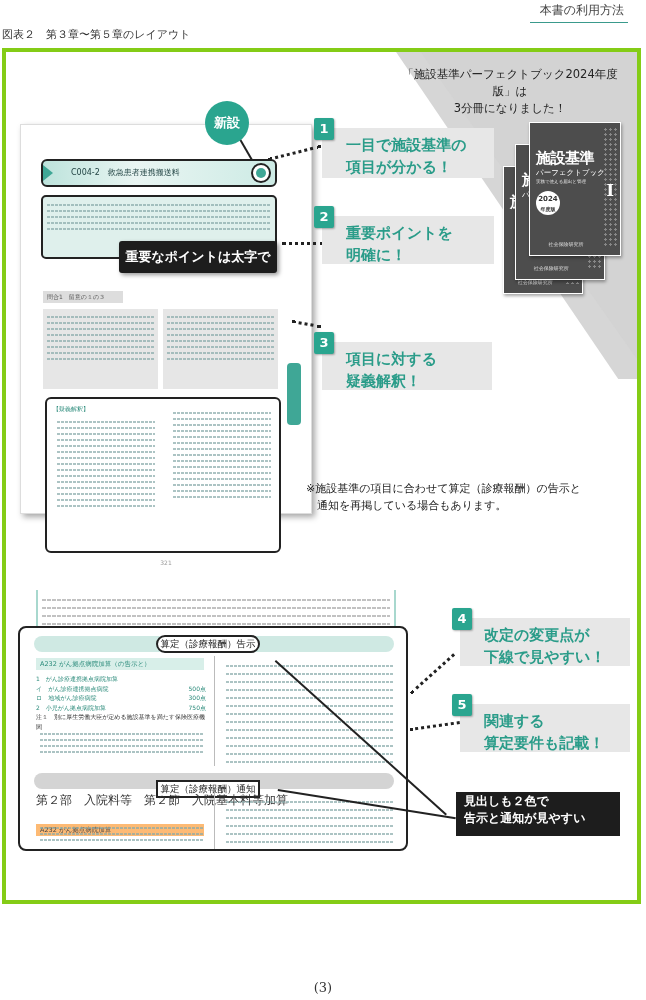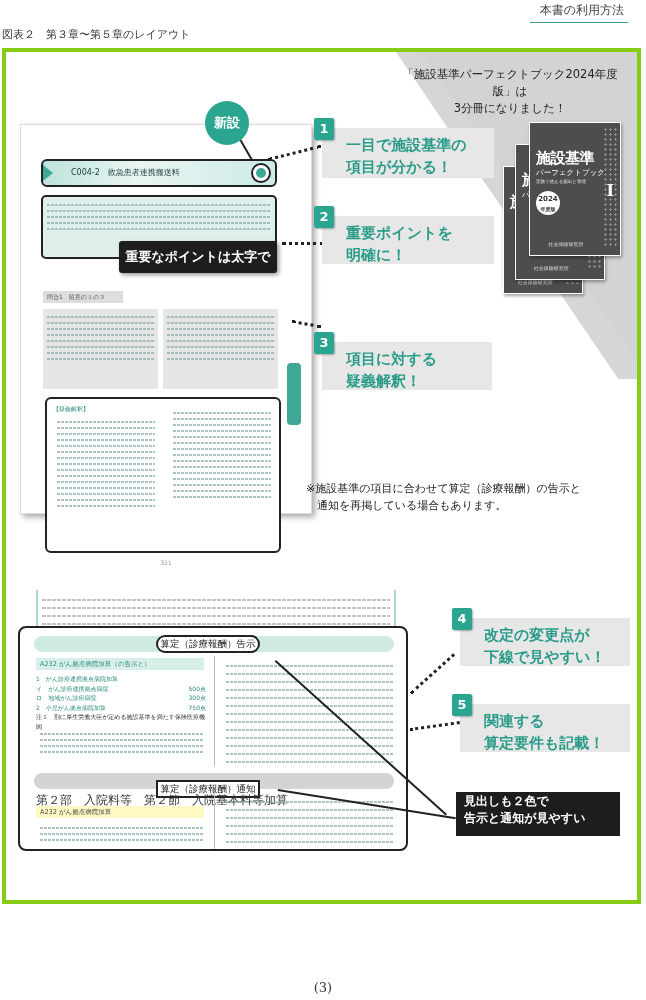--- a/index.html
+++ b/index.html
@@ -67,21 +67,21 @@
   .page2-text .fake-lines i { background: repeating-linear-gradient(90deg, #999 0 4px, transparent 4px 5px); opacity: .6; height: 2px; margin: 6px 0; }
   .notice-box { position: absolute; left: 12px; top: 574px; width: 390px; height: 225px; border: 2px solid #222; border-radius: 8px; background: #fff; overflow: hidden; }
   .pill { position: absolute; left: 14px; width: 360px; height: 16px; border-radius: 8px; }
   .pill.teal { top: 8px; background: #cfe9e3; }
   .pill.gray { top: 145px; background: #d4d4d4; }
   .pill-label { position: absolute; left: 136px; width: 104px; height: 18px; border: 2px solid #222; background: #fff; font-size: 9.5px; line-height: 14px; text-align: center; color: #222; }
   .pill-label.t1 { top: 7px; border-radius: 9px; }
   .pill-label.t2 { top: 144px; margin-top: 8px; }
   .sub-head { position: absolute; left: 16px; width: 168px; height: 12px; font-size: 6.5px; line-height: 12px; padding-left: 4px; }
   .sub-head.a1 { top: 30px; background: #d8efe9; color: #2a8a7a; }
-  .sub-head.a2 { top: 178px; background: #fef9c3; color: #444; }
+  .sub-head.a2 { top: 196px; background: #fdba74; color: #444; }
   .part-title { position: absolute; left: 16px; top: 164px; font-size: 12px; color: #333; }
   .fee-list { position: absolute; left: 16px; top: 46px; width: 170px; font-size: 6px; line-height: 9.5px; }
   .fee-row { display: flex; justify-content: space-between; color: #2a8a7a; }
   .fee-row.dark { color: #333; }
   .col-divider { position: absolute; left: 194px; top: 28px; width: 0; height: 110px; border-left: 1px solid #bbb; }
   .col-divider.b { top: 164px; height: 60px; }
   .rcol { position: absolute; left: 202px; width: 176px; }
   .rcol .fake-lines i { margin: 6px 0; }
   .lcol { position: absolute; left: 16px; width: 172px; }
 

